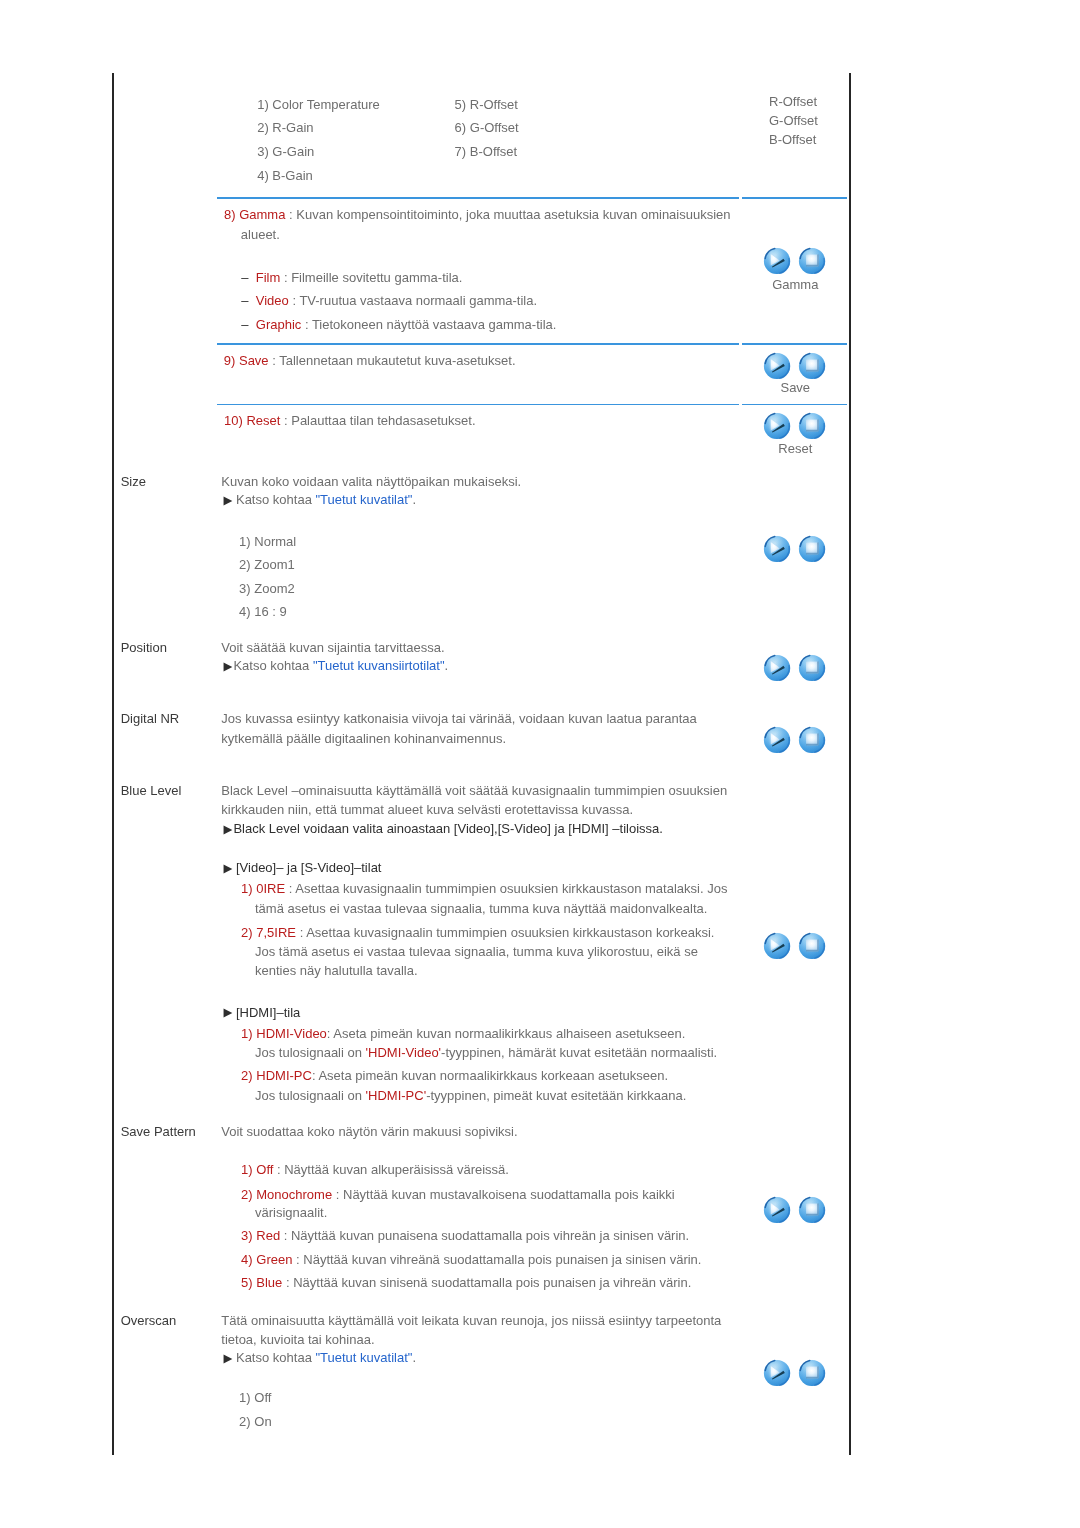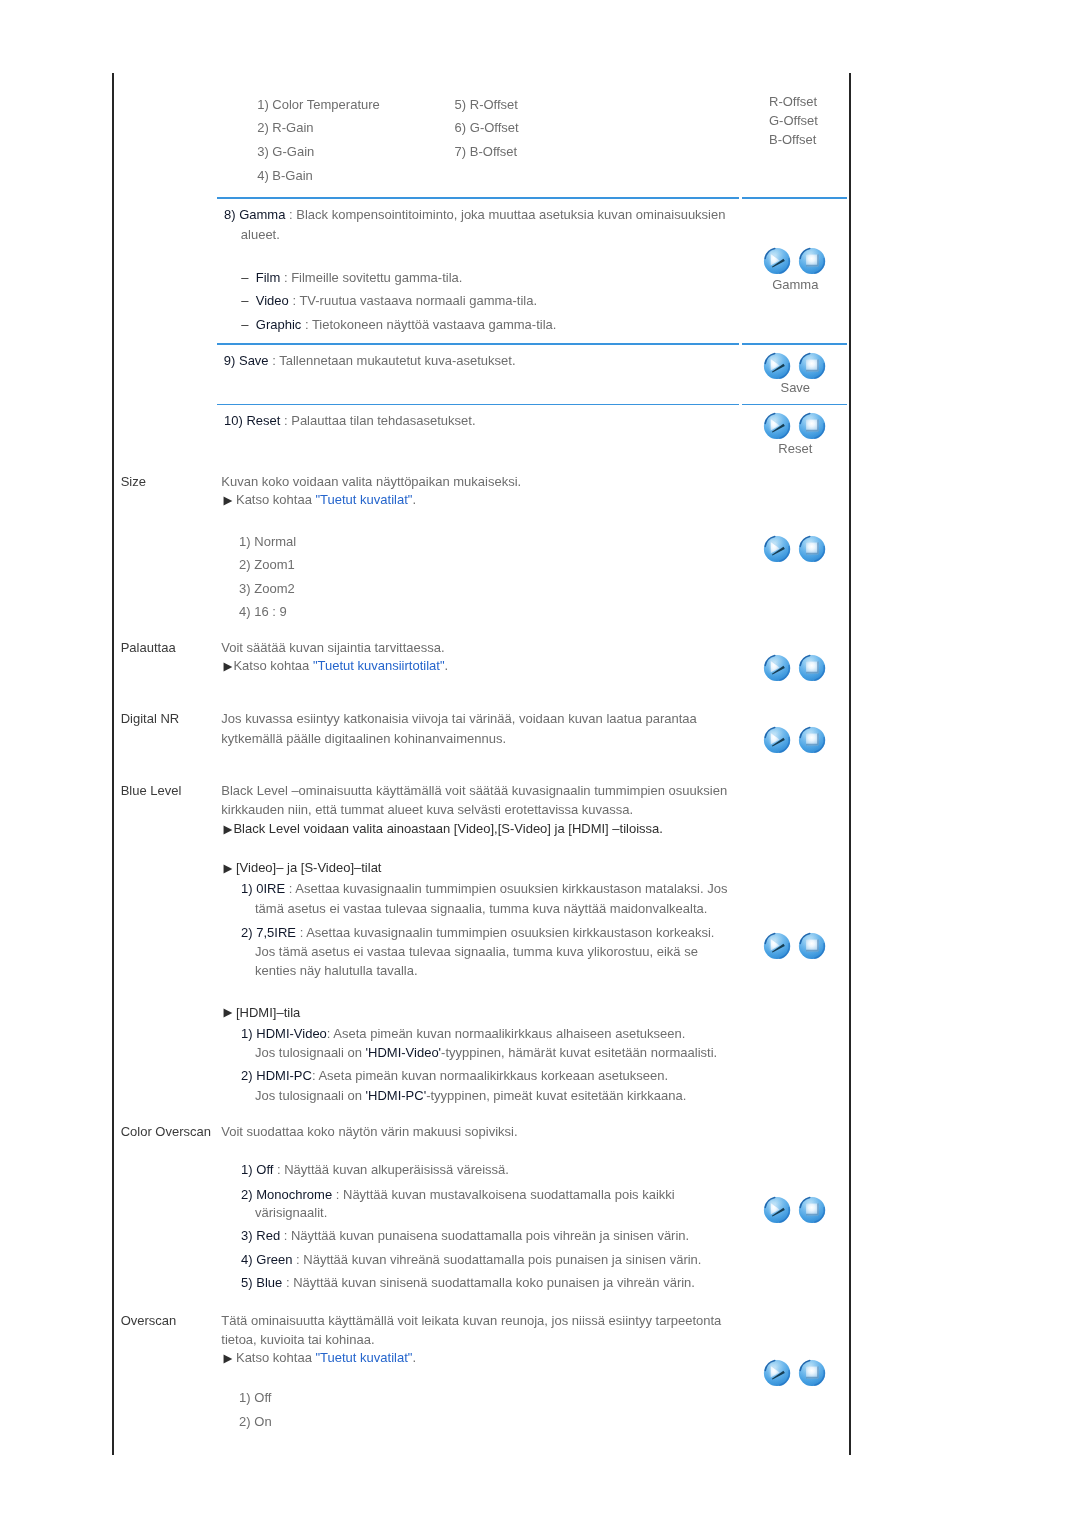--- a/index.html
+++ b/index.html
@@ -25,21 +25,21 @@
 
   
   .t {
     position:absolute;
     line-height:0;
     margin-top:-5.0px;
     white-space:nowrap;
     font-size:13px;
     color:#6e6e6e;
   }
-  .st { color:#0f172a; }
+  .st { color:#b91c1c; }
   .dk { color:#2f2f2f;margin-top:20px; }
   .lk { color:#2565cc; }
   .lbl{ color:#3a3a3a; }
   .tri{ font-size:11.5px; color:#2e2e2e; position:relative; top:-0.3px; padding-left:2.2px; }
   .dash{ color:#2f2f2f; }
 
   .orbs { position:absolute; }
   .orb { display:block; position:absolute; top:0; }
   .orb.o1 { left:0; }
   .orb.o2 { left:34.6px; }
@@ -122,21 +122,21 @@
   <div class="t" style="left:257.2px;top:109.6px"><span>1) Color Temperature</span></div>
   <div class="t" style="left:257.2px;top:133.3px"><span>2) R-Gain</span></div>
   <div class="t" style="left:257.2px;top:157.0px"><span>3) G-Gain</span></div>
   <div class="t" style="left:257.2px;top:180.7px"><span>4) B-Gain</span></div>
   <div class="t" style="left:454.6px;top:109.6px"><span>5) R-Offset</span></div>
   <div class="t" style="left:454.6px;top:133.3px"><span>6) G-Offset</span></div>
   <div class="t" style="left:454.6px;top:157.0px"><span>7) B-Offset</span></div>
   <div class="t" style="left:769.0px;top:106.8px"><span>R-Offset</span></div>
   <div class="t" style="left:769.0px;top:126.2px"><span>G-Offset</span></div>
   <div class="t" style="left:769.0px;top:145.3px"><span>B-Offset</span></div>
-  <div class="t" style="left:224.0px;top:220.2px"><span class="st">8) Gamma</span><span> : </span><span>Black kompensointitoiminto, joka muuttaa asetuksia kuvan ominaisuuksien</span></div>
+  <div class="t" style="left:224.0px;top:220.2px"><span class="st">8) Gamma</span><span> : </span><span>Kuvan kompensointitoiminto, joka muuttaa asetuksia kuvan ominaisuuksien</span></div>
   <div class="t" style="left:240.8px;top:240.0px"><span>alueet.</span></div>
   <div class="t" style="left:241.3px;top:282.8px"><span class="dash">–</span>&nbsp;&nbsp;<span class="st">Film</span><span> : </span><span>Filmeille sovitettu gamma-tila.</span></div>
   <div class="t" style="left:241.3px;top:306.4px"><span class="dash">–</span>&nbsp;&nbsp;<span class="st">Video</span><span> : </span><span>TV-ruutua vastaava normaali gamma-tila.</span></div>
   <div class="t" style="left:241.3px;top:330.0px"><span class="dash">–</span>&nbsp;&nbsp;<span class="st">Graphic</span><span> : </span><span>Tietokoneen näyttöä vastaava gamma-tila.</span></div>
   <div class="orbs" style="left:763.3px;top:246.7px;width:63px;height:28px">
       <svg class="orb o1" viewBox="0 0 28 28" width="28" height="28">
         <use href="#orbPlay"></use>
       </svg>
       <svg class="orb o2" viewBox="0 0 28 28" width="28" height="28">
         <use href="#orbStop"></use>
@@ -171,21 +171,21 @@
   <div class="t" style="left:239.1px;top:594.0px"><span>3) Zoom2</span></div>
   <div class="t" style="left:239.1px;top:617.0px"><span>4) 16 : 9</span></div>
   <div class="orbs" style="left:763.3px;top:535.0px;width:63px;height:28px">
       <svg class="orb o1" viewBox="0 0 28 28" width="28" height="28">
         <use href="#orbPlay"></use>
       </svg>
       <svg class="orb o2" viewBox="0 0 28 28" width="28" height="28">
         <use href="#orbStop"></use>
       </svg>
     </div>
-  <div class="t lbl" style="left:120.7px;top:652.6px"><span>Palauttaa</span></div>
+  <div class="t lbl" style="left:120.7px;top:652.6px"><span>Position</span></div>
   <div class="t" style="left:221.3px;top:652.6px"><span>Voit säätää kuvan sijaintia tarvittaessa.</span></div>
   <div class="t" style="left:221.3px;top:671.3px"><span class="tri">▶</span> <span>Katso kohtaa </span><span class="lk">"Tuetut kuvansiirtotilat"</span><span>.</span></div>
   <div class="orbs" style="left:763.3px;top:654.0px;width:63px;height:28px">
       <svg class="orb o1" viewBox="0 0 28 28" width="28" height="28">
         <use href="#orbPlay"></use>
       </svg>
       <svg class="orb o2" viewBox="0 0 28 28" width="28" height="28">
         <use href="#orbStop"></use>
       </svg>
     </div>
@@ -216,27 +216,27 @@
   <div class="t" style="left:241.1px;top:1080.6px"><span class="st">2)</span>&nbsp;<span class="st">HDMI-PC</span><span>: </span><span>Aseta pimeän kuvan normaalikirkkaus korkeaan asetukseen.</span></div>
   <div class="t" style="left:255.0px;top:1100.8px"><span>Jos tulosignaali on </span><span class="st">'HDMI-PC'</span><span>-tyyppinen, pimeät kuvat esitetään kirkkaana.</span></div>
   <div class="orbs" style="left:763.3px;top:932.0px;width:63px;height:28px">
       <svg class="orb o1" viewBox="0 0 28 28" width="28" height="28">
         <use href="#orbPlay"></use>
       </svg>
       <svg class="orb o2" viewBox="0 0 28 28" width="28" height="28">
         <use href="#orbStop"></use>
       </svg>
     </div>
-  <div class="t lbl" style="left:120.7px;top:1137.1px"><span>Color Overscan</span></div>
+  <div class="t lbl" style="left:120.7px;top:1137.1px"><span>Save Pattern</span></div>
   <div class="t" style="left:221.3px;top:1137.1px"><span>Voit suodattaa koko näytön värin makuusi sopiviksi.</span></div>
   <div class="t" style="left:241.1px;top:1175.4px"><span class="st">1)</span>&nbsp;<span class="st">Off</span><span> : </span><span>Näyttää kuvan alkuperäisissä väreissä.</span></div>
   <div class="t" style="left:241.1px;top:1199.5px"><span class="st">2)</span>&nbsp;<span class="st">Monochrome</span><span> : </span><span>Näyttää kuvan mustavalkoisena suodattamalla pois kaikki</span></div>
   <div class="t" style="left:241.1px;top:1241.3px"><span class="st">3)</span>&nbsp;<span class="st">Red</span><span> : </span><span>Näyttää kuvan punaisena suodattamalla pois vihreän ja sinisen värin.</span></div>
   <div class="t" style="left:241.1px;top:1264.9px"><span class="st">4)</span>&nbsp;<span class="st">Green</span><span> : </span><span>Näyttää kuvan vihreänä suodattamalla pois punaisen ja sinisen värin.</span></div>
-  <div class="t" style="left:241.1px;top:1287.9px"><span class="st">5)</span>&nbsp;<span class="st">Blue</span><span> : </span><span>Näyttää kuvan sinisenä suodattamalla koko punaisen ja vihreän värin.</span></div>
+  <div class="t" style="left:241.1px;top:1287.9px"><span class="st">5)</span>&nbsp;<span class="st">Blue</span><span> : </span><span>Näyttää kuvan sinisenä suodattamalla pois punaisen ja vihreän värin.</span></div>
   <div class="t" style="left:255.0px;top:1218.4px"><span>värisignaalit.</span></div>
   <div class="orbs" style="left:763.3px;top:1196.0px;width:63px;height:28px">
       <svg class="orb o1" viewBox="0 0 28 28" width="28" height="28">
         <use href="#orbPlay"></use>
       </svg>
       <svg class="orb o2" viewBox="0 0 28 28" width="28" height="28">
         <use href="#orbStop"></use>
       </svg>
     </div>
   <div class="t lbl" style="left:120.7px;top:1326.0px"><span>Overscan</span></div>

